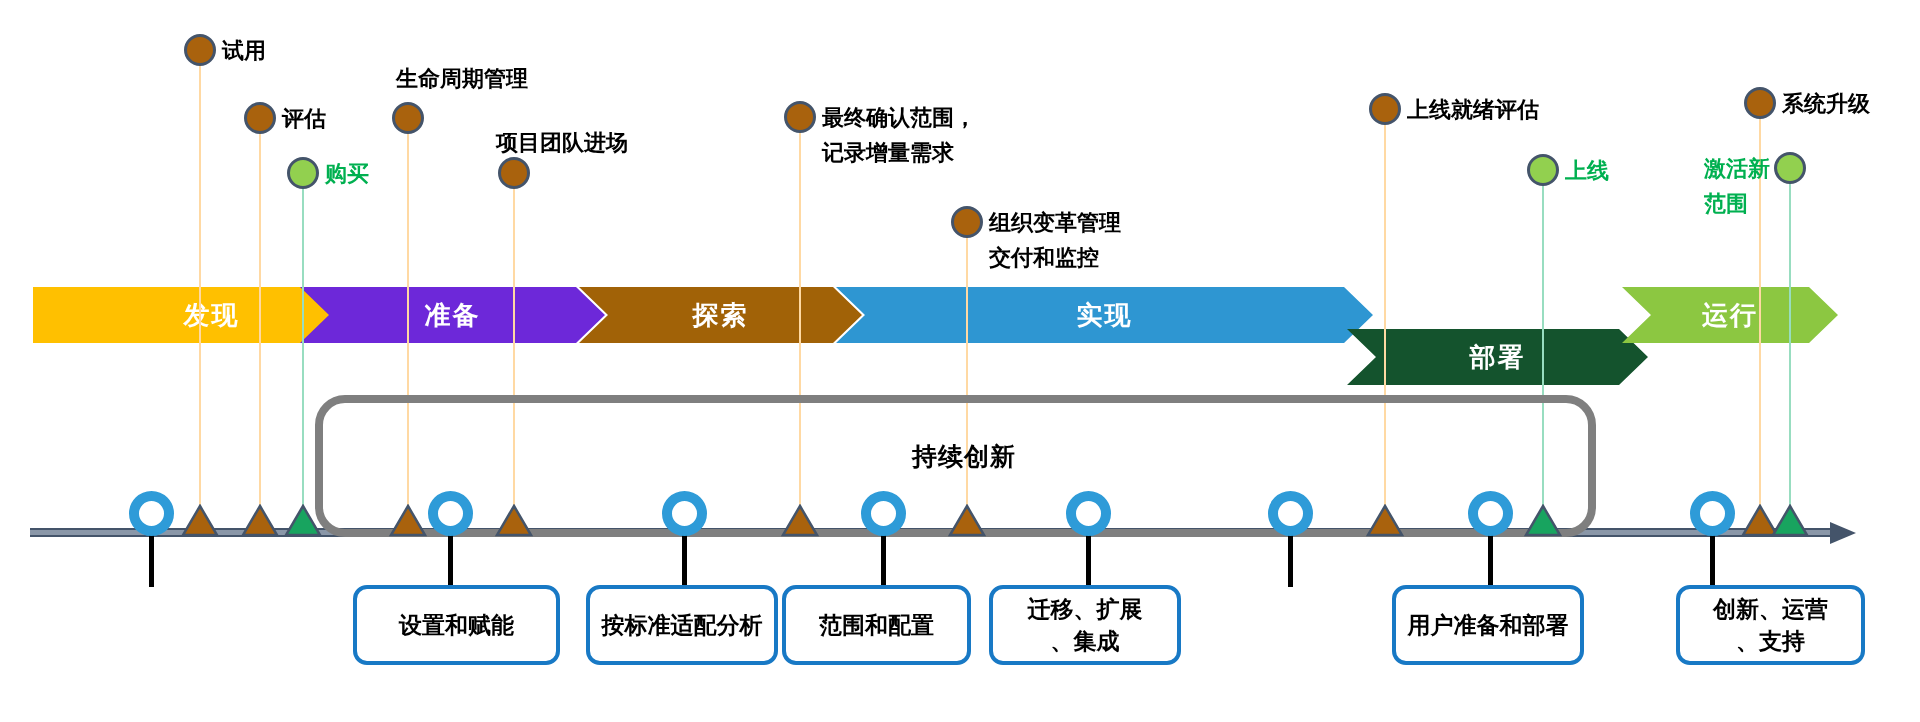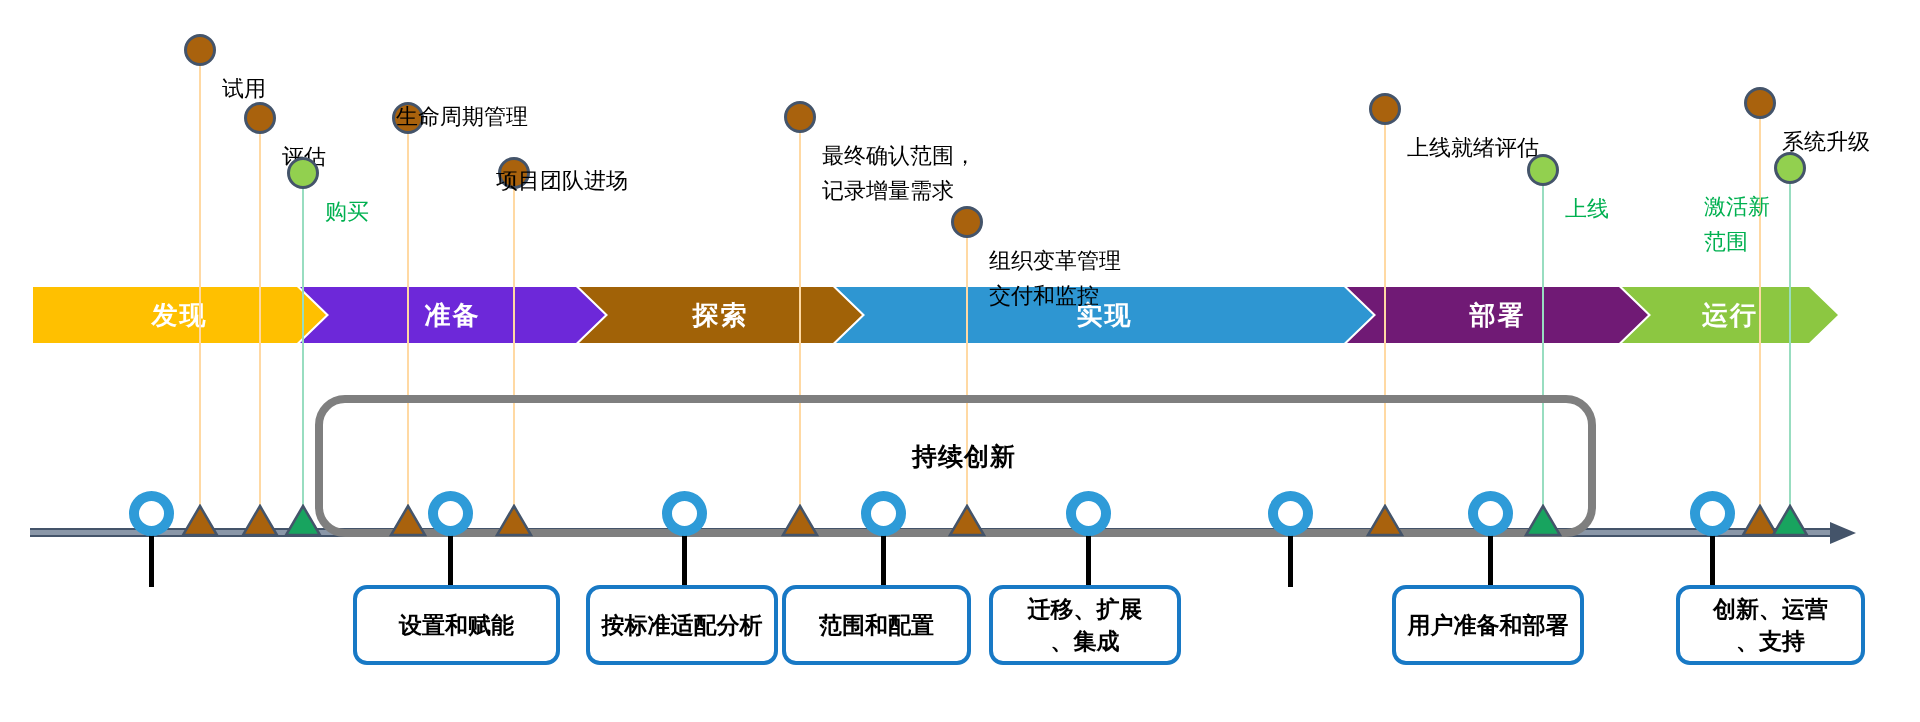--- a/index.html
+++ b/index.html
@@ -7,28 +7,28 @@
     position:relative;width:1920px;height:722px;background:#ffffff;overflow:hidden;
     font-family:"Liberation Sans","DejaVu Sans",sans-serif;
   }
   
   .phase{
     position:absolute;top:287px;height:56px;
     display:flex;align-items:center;justify-content:center;
     color:#ffffff;font-weight:bold;font-size:26px;letter-spacing:2px;
     z-index:1;
   }
-  .phase.first{clip-path:polygon(0 0, calc(100% - 29px) 0, 100% 50%, calc(100% - 29px) 100%, 0 100%);}
+  .phase.first{clip-path:polygon(0 0, calc(100% - 29px) 0, 100% 50%, calc(100% - 29px) 100%, 0 100%);padding-left:32px;}
   .phase.notched{clip-path:polygon(0 0, calc(100% - 29px) 0, 100% 50%, calc(100% - 29px) 100%, 0 100%, 29px 50%);}
   
   .mconn{position:absolute;width:2px;z-index:2;}
   
   .mcircle{position:absolute;width:26px;height:26px;border-radius:50%;border:3px solid #44546A;z-index:6;}
   
-  .mlabel{position:absolute;font-weight:normal;font-size:22px;line-height:35px;color:#000;white-space:nowrap;z-index:6;margin-top:38px;}
+  .mlabel{position:absolute;font-weight:bold;font-size:22px;line-height:35px;color:#000;white-space:nowrap;z-index:6;}
   
   #timeline-line{position:absolute;left:30px;top:528px;width:1802px;height:5px;background:#8A97A8;border-top:2px solid #44546A;border-bottom:2px solid #44546A;z-index:3;}
   #timeline-arrowhead{position:absolute;left:1830px;top:522px;width:0;height:0;border-left:26px solid #44546A;border-top:11px solid transparent;border-bottom:11px solid transparent;z-index:3;}
   
   #ci-rect{position:absolute;border:8px solid #7F7F7F;border-radius:30px;background:transparent;z-index:4;}
   #ci-label{position:absolute;font-weight:bold;font-size:25px;color:#000;z-index:6;letter-spacing:1px;}
   
   .donut{position:absolute;width:25px;height:25px;border:10px solid #2E9BD8;border-radius:50%;background:#fff;z-index:5;}
   
   .tri{position:absolute;z-index:5;}
@@ -55,21 +55,21 @@
     </div>
     <div class="phase notched" style="left: 300px; width: 305px; background: #6d28d9;">
       <span>准备</span>
     </div>
     <div class="phase notched" style="left: 579px; width: 283px; background: #a16207;">
       <span>探索</span>
     </div>
     <div class="phase notched" style="left: 836px; width: 537px; background: rgb(46, 150, 210); align-items: center;">
       <span>实现</span>
     </div>
-    <div class="phase notched" style="left: 1347px; width: 301px; background: #701a75;">
+    <div class="phase notched" style="left: 1347px; width: 301px; background: #14532d; margin-top: 42px;">
       <span>部署</span>
     </div>
     <div class="phase notched" style="left: 1622px; width: 216px; background: rgb(140, 199, 65);">
       <span>运行</span>
     </div>
     <div class="mconn" style="left: 199px; top: 63px; height: 445px; background: rgb(255, 217, 163);"></div>
     <div class="mcircle" style="left: 184px; top: 34px; background: rgb(169, 98, 13);"></div>
     <div class="mlabel" style="color: rgb(0, 0, 0); left: 222px; top: 33px;">
       <div>试用</div>
     </div>

